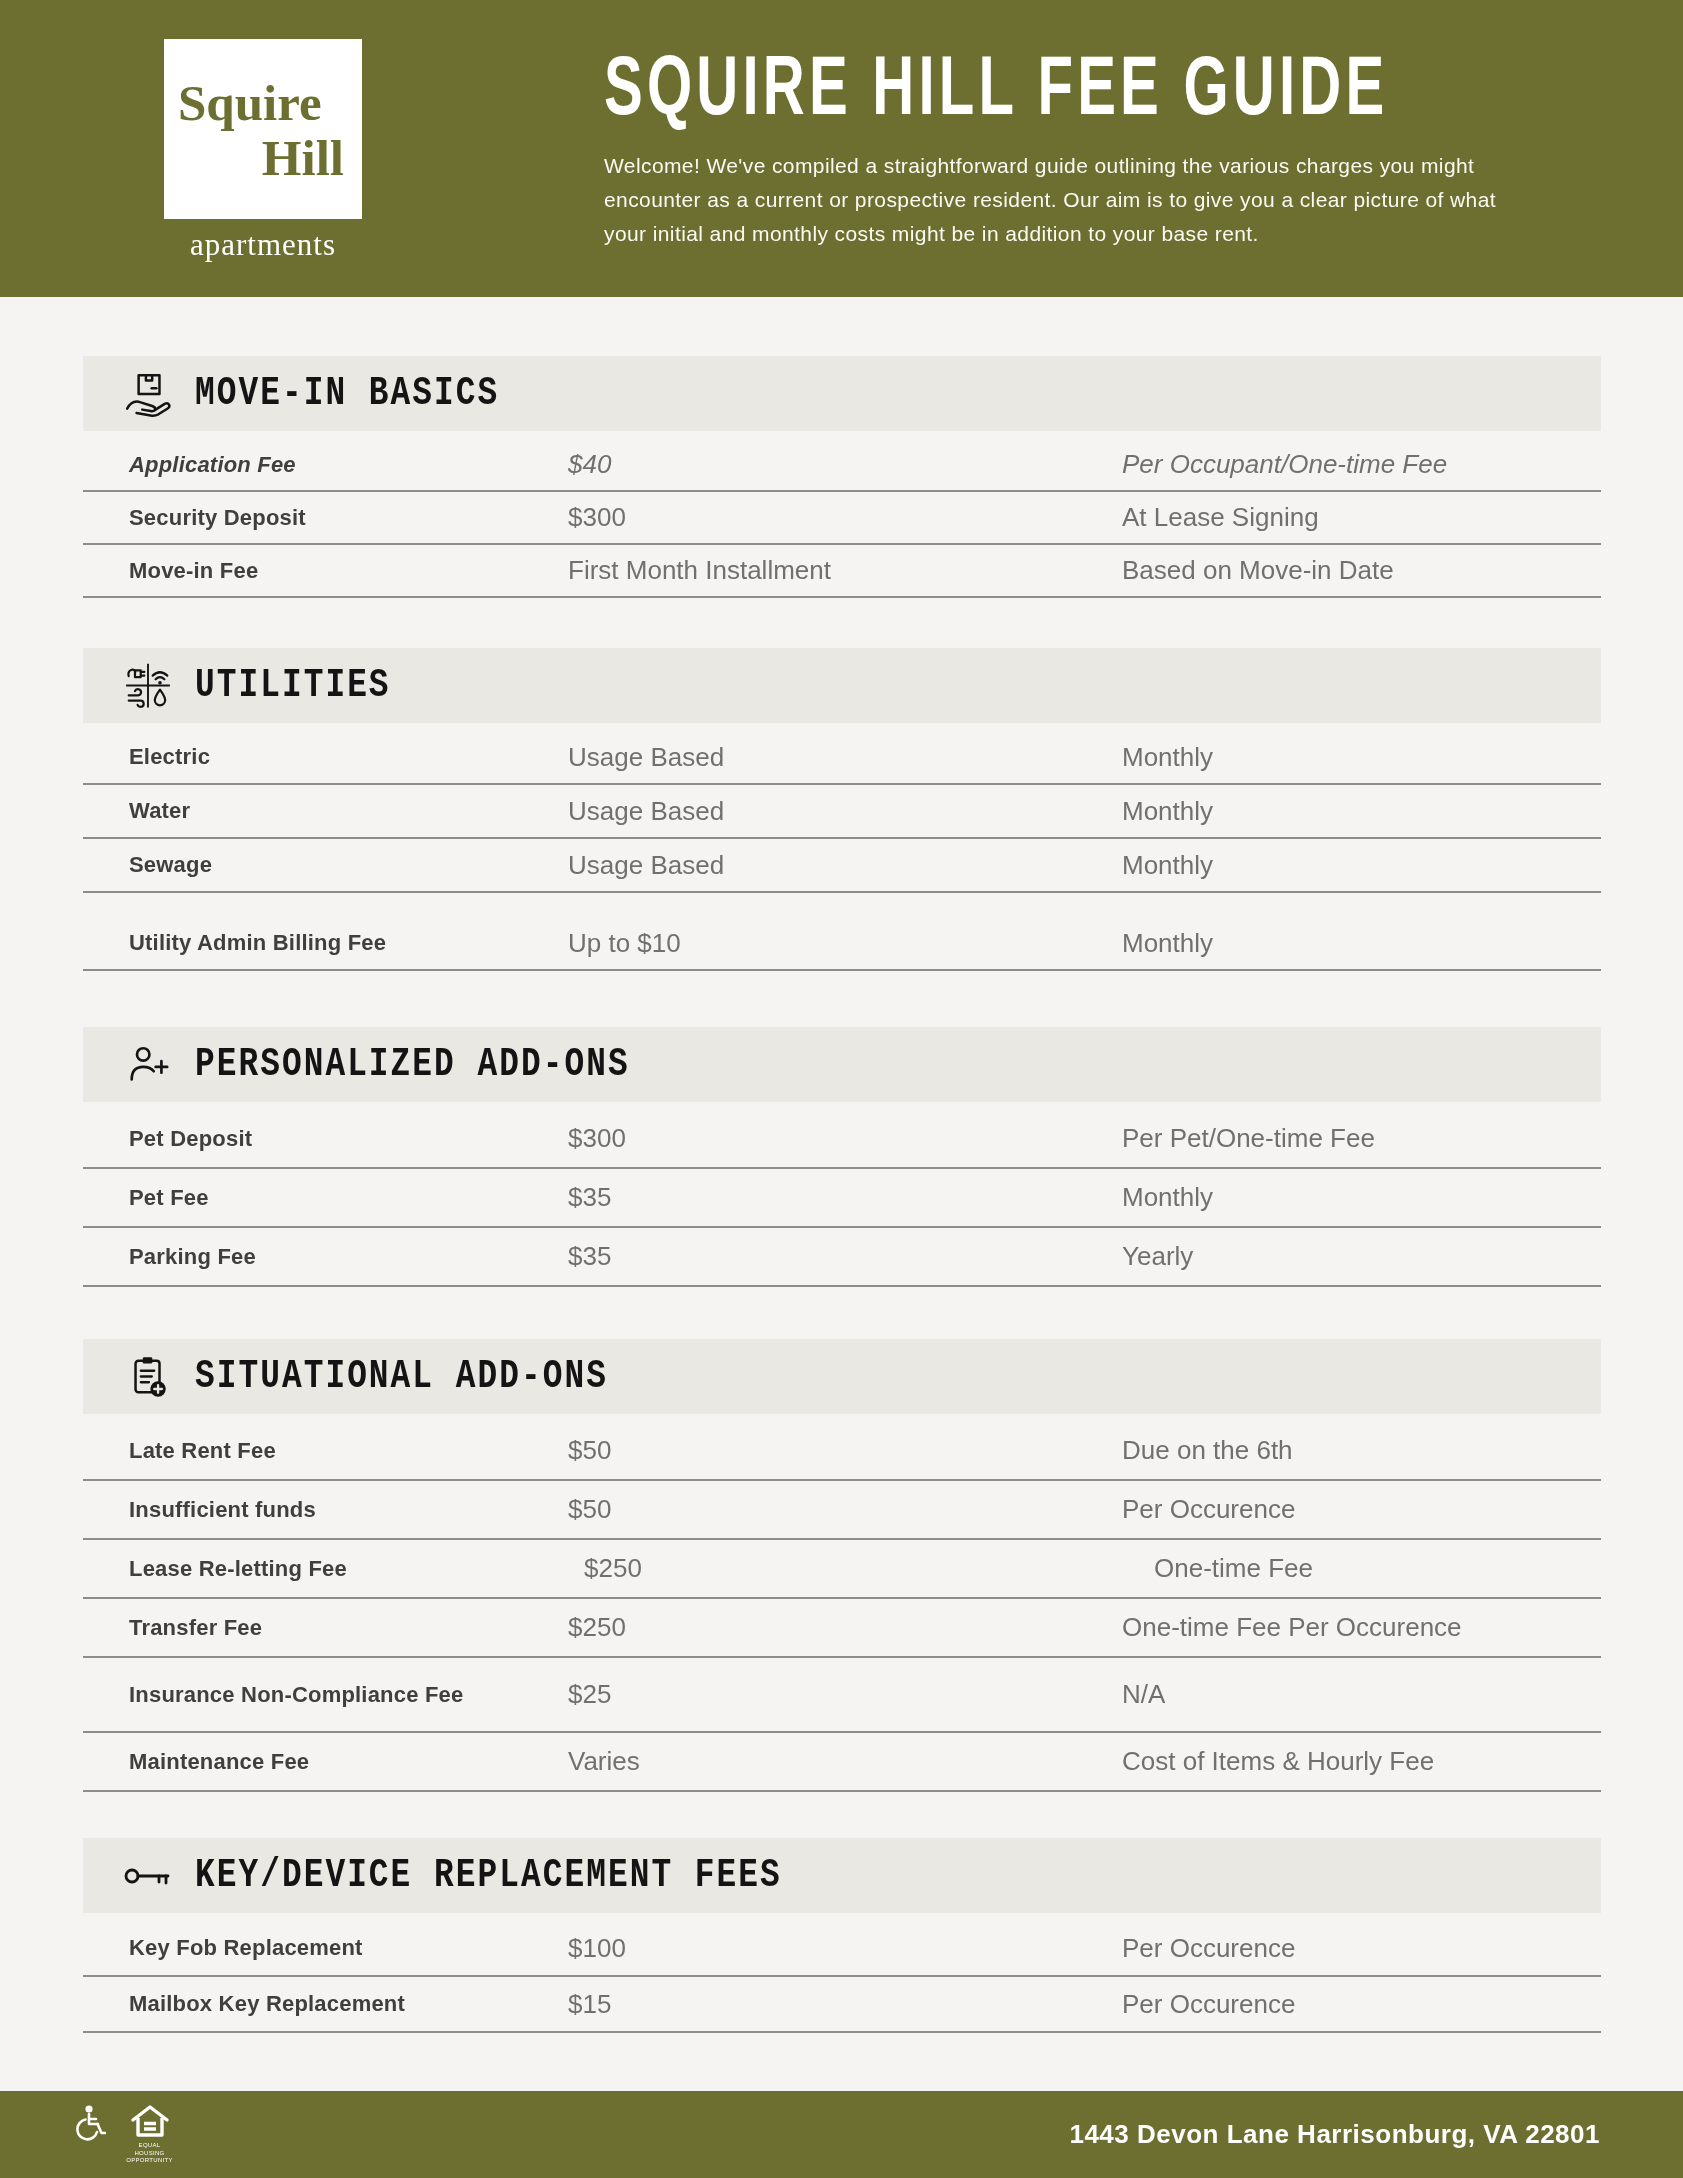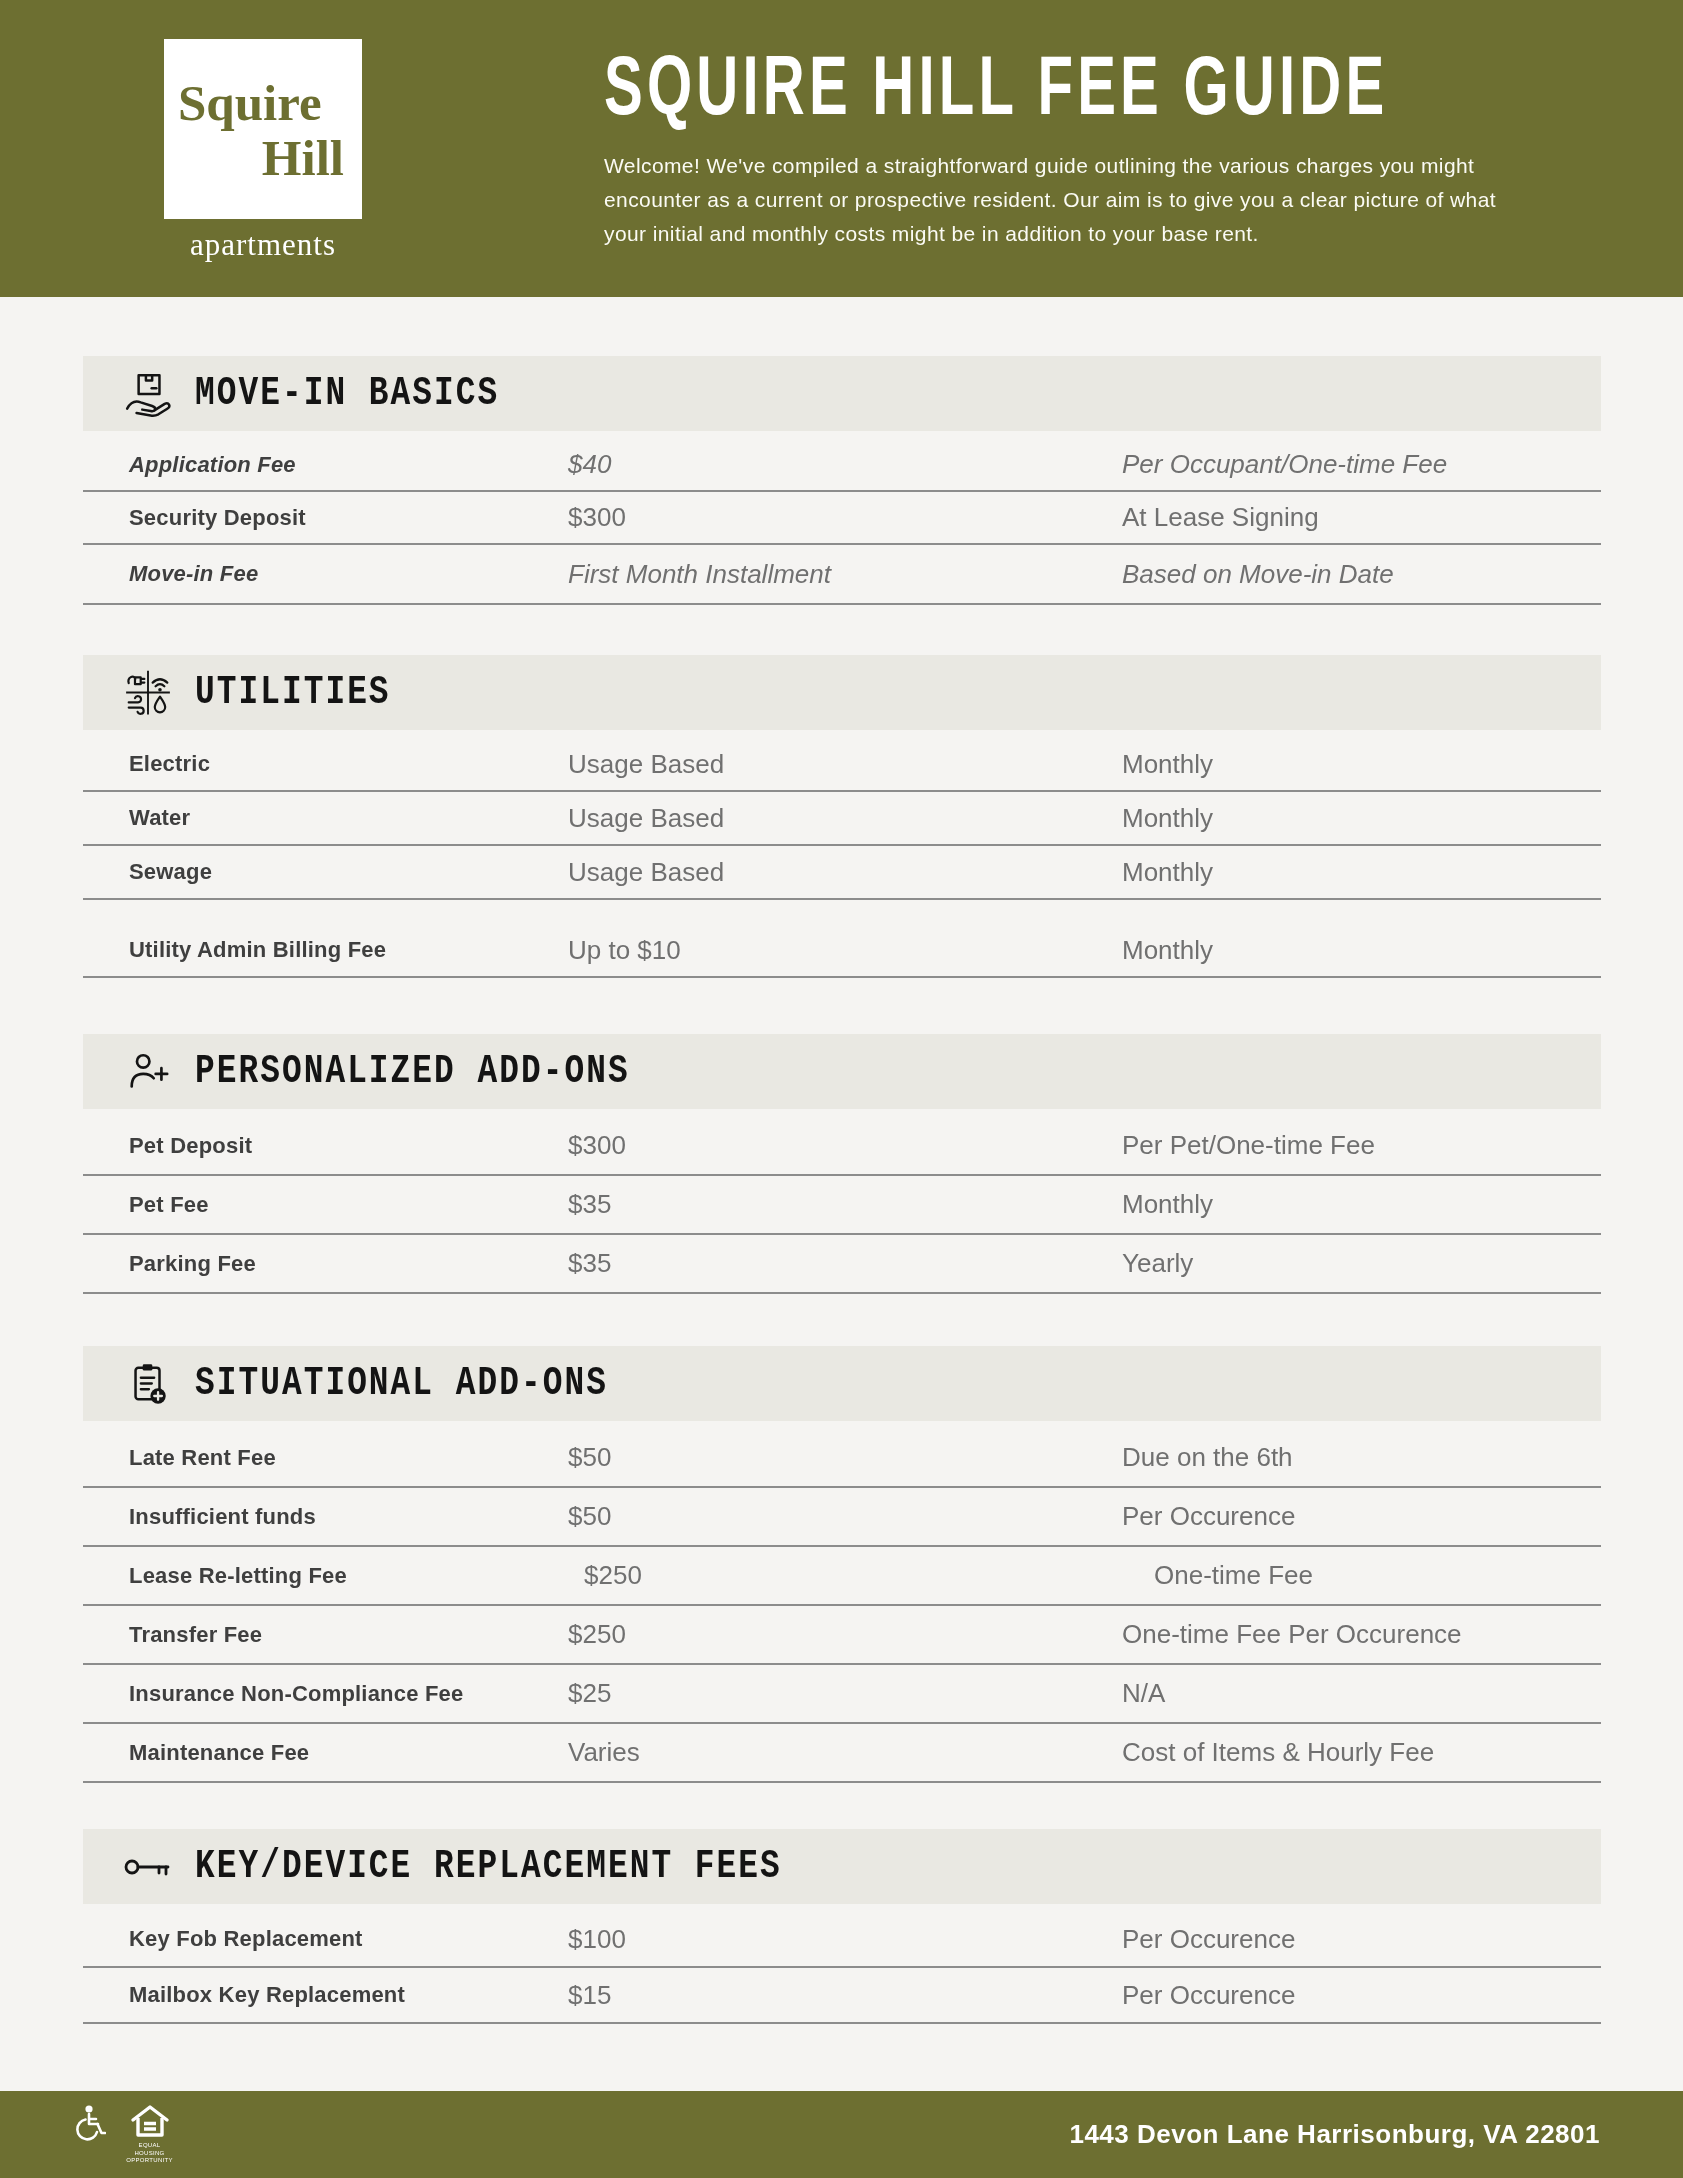--- a/index.html
+++ b/index.html
@@ -113,21 +113,21 @@
           <div class="fee-row" style="height: 53px; font-style: italic;">
             <div class="fee-label">Application Fee</div>
             <div class="fee-value">$40</div>
             <div class="fee-note">Per Occupant/One-time Fee</div>
           </div>
           <div class="fee-row" style="height: 53px;">
             <div class="fee-label">Security Deposit</div>
             <div class="fee-value">$300</div>
             <div class="fee-note">At Lease Signing</div>
           </div>
-          <div class="fee-row" style="height: 60px; font-style: italic;">
+          <div class="fee-row" style="height: 53px;">
             <div class="fee-label">Move-in Fee</div>
             <div class="fee-value">First Month Installment</div>
             <div class="fee-note">Based on Move-in Date</div>
           </div>
         </div>
       </section>
       <section style="margin-top: 50px;">
         <div class="sec-bar">
           <span class="sec-icon">
             <svg width="51" height="51" viewBox="0 0 48 48" fill="none" xmlns="http://www.w3.org/2000/svg">
@@ -224,21 +224,21 @@
           <div class="fee-row" style="height: 59px; gap: 16px;">
             <div class="fee-label">Lease Re-letting Fee</div>
             <div class="fee-value">$250</div>
             <div class="fee-note">One-time Fee</div>
           </div>
           <div class="fee-row" style="height: 59px;">
             <div class="fee-label">Transfer Fee</div>
             <div class="fee-value">$250</div>
             <div class="fee-note">One-time Fee Per Occurence</div>
           </div>
-          <div class="fee-row" style="height: 59px;">
+          <div class="fee-row" style="height: 75px;">
             <div class="fee-label">Insurance Non-Compliance Fee</div>
             <div class="fee-value">$25</div>
             <div class="fee-note">N/A</div>
           </div>
           <div class="fee-row" style="height: 59px;">
             <div class="fee-label">Maintenance Fee</div>
             <div class="fee-value">Varies</div>
             <div class="fee-note">Cost of Items &amp; Hourly Fee</div>
           </div>
         </div>

